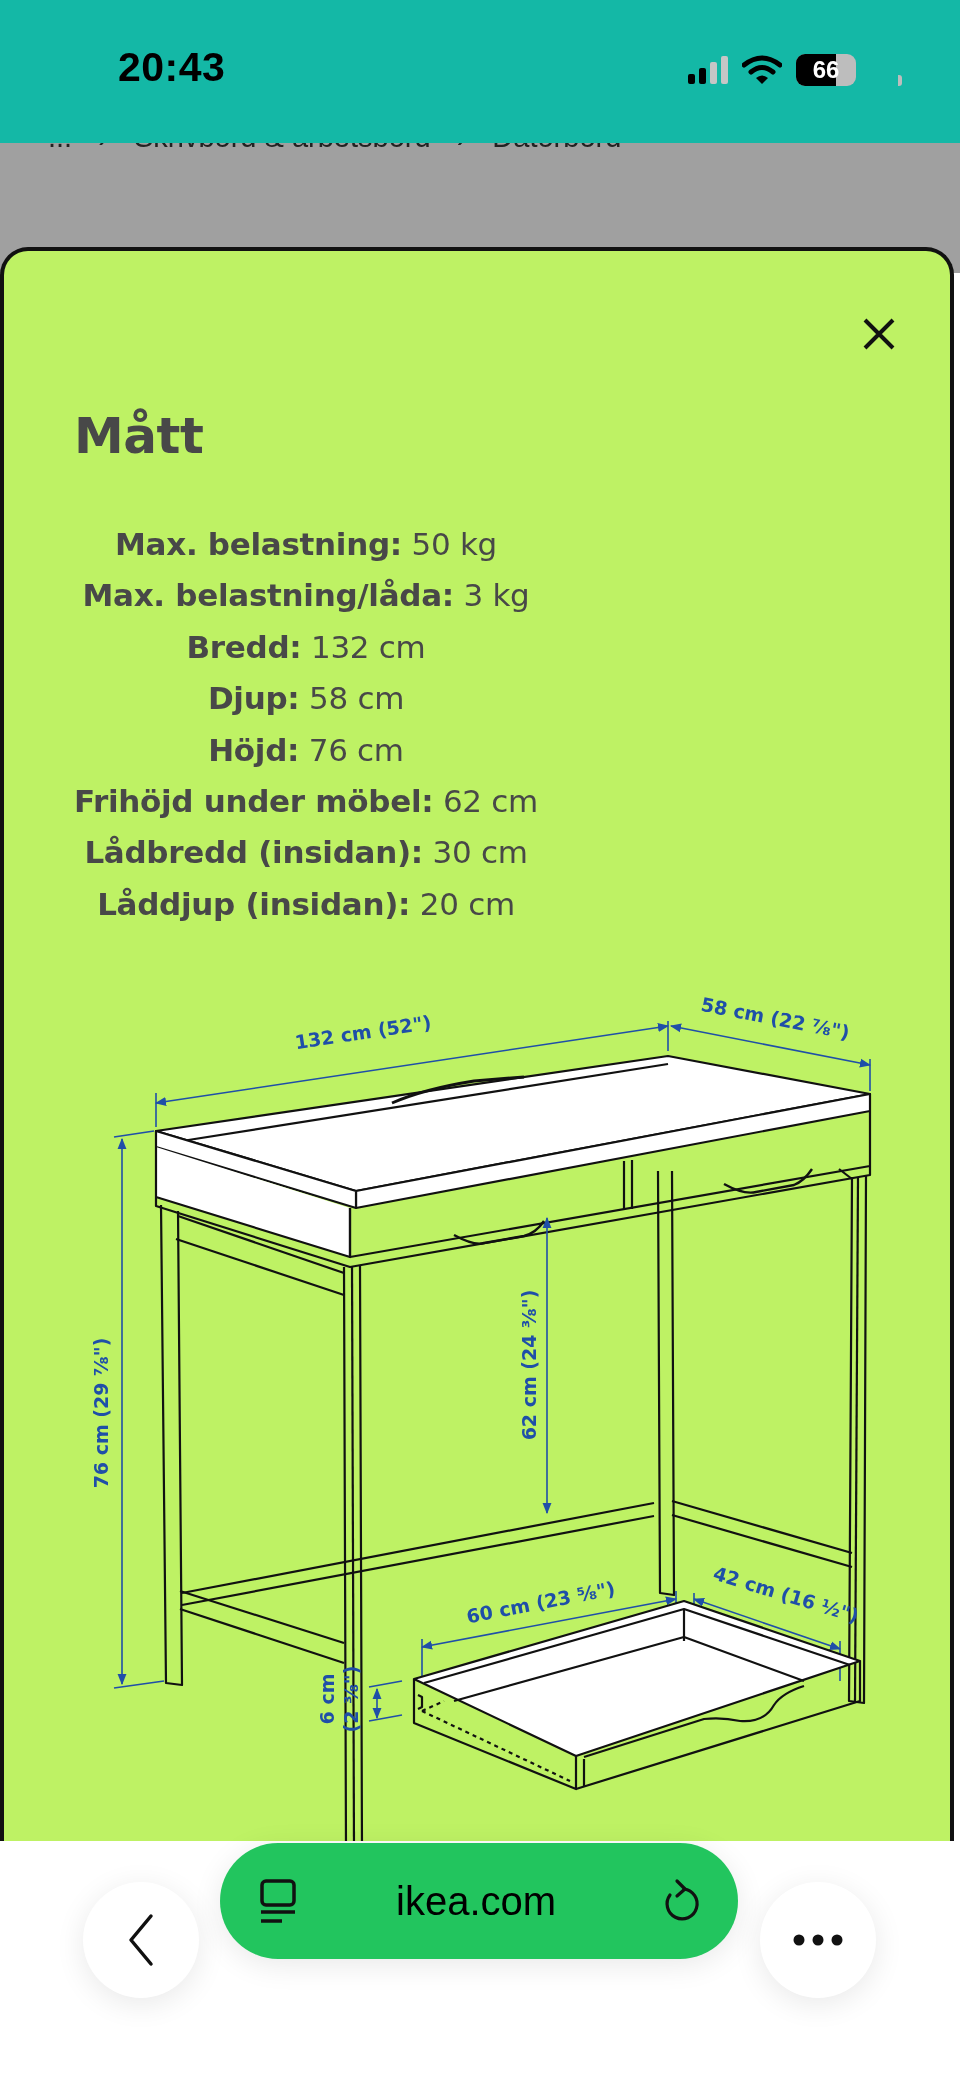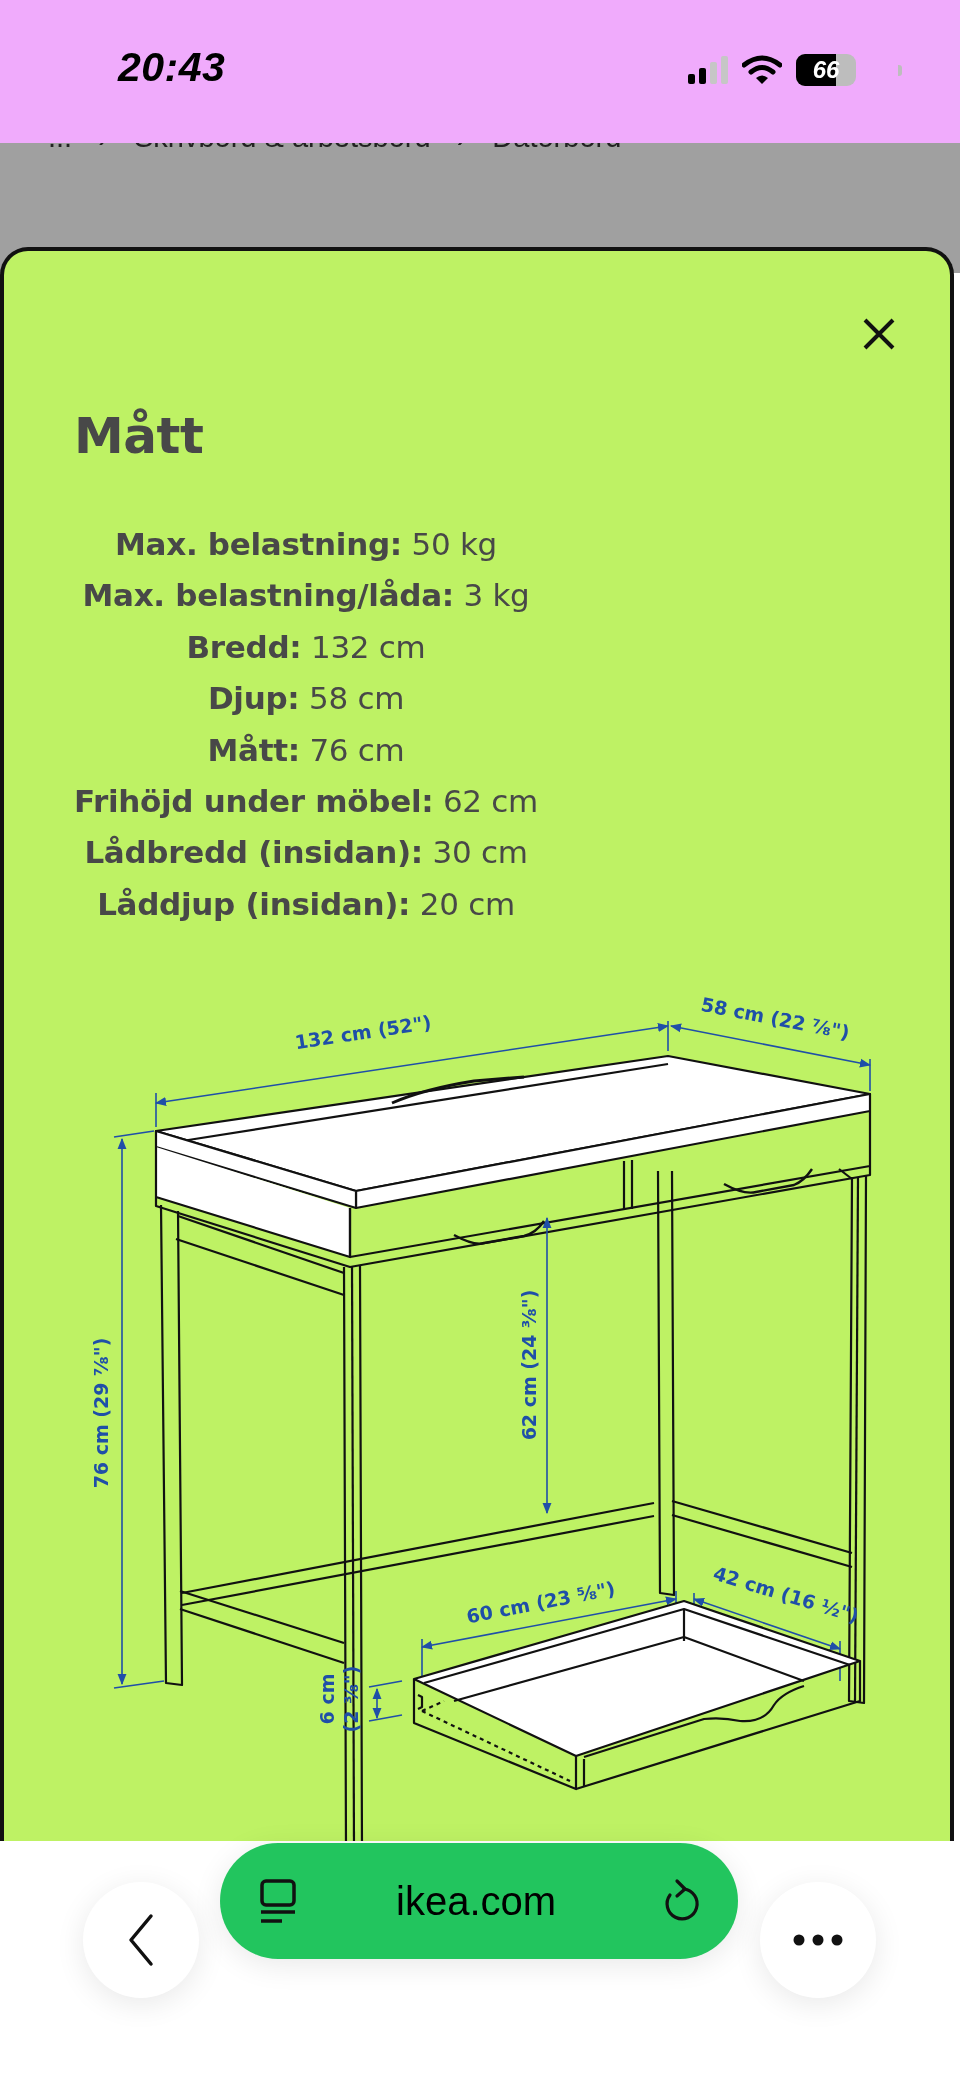--- a/index.html
+++ b/index.html
@@ -1,20 +1,20 @@
 <!DOCTYPE html>
 <html><head>
 <meta charset="utf-8">
 <style>
   html, body { margin: 0; padding: 0; }
   body {
     width: 960px; height: 2081px; position: relative; overflow: hidden;
     background: #ffffff; font-family: "Liberation Sans", sans-serif;
   }
-  .status-bar { position: absolute; left: 0; top: 0; width: 960px; height: 143px; background: #f0abfc; z-index: 5; font-style: italic; }
+  .status-bar { position: absolute; left: 0; top: 0; width: 960px; height: 143px; background: #14b8a6; z-index: 5; }
   .status-time { position: absolute; left: 118px; top: 44px; font-size: 41px; font-weight: bold; color: #000; letter-spacing: 0.5px; font-family: "Liberation Sans", sans-serif; }
   .status-icons { position: absolute; left: 688px; top: 52px; height: 36px; display: flex; align-items: center; gap: 14px; }
   .signal { display: flex; align-items: flex-end; gap: 4px; height: 28px; }
   .signal span { display: block; width: 7px; border-radius: 2px; background: #c6c6c6; }
   .signal span.on { background: #000; }
   .battery { position: relative; width: 60px; height: 32px; border-radius: 9px; background: #bdbdbd; overflow: hidden; }
   .battery .fill { position: absolute; left: 0; top: 0; bottom: 0; background: #000; }
   .battery .pct { position: absolute; left: 0; right: 0; top: 0; bottom: 0; text-align: center; line-height: 32px; font-size: 24px; font-weight: bold; color: #fff; }
   .battery-tip { width: 4px; height: 11px; background: #bdbdbd; border-radius: 0 3px 3px 0; margin-left: -12px; }
 
@@ -52,21 +52,21 @@
       <span class="on" style="height:10px"></span>
       <span class="on" style="height:16px"></span>
       <span style="height:22px"></span>
       <span style="height:28px"></span>
     </div>
     <svg width="40" height="30" viewBox="0 0 40 30">
       <path d="M2 10 Q20 -4 38 10" stroke="#000" stroke-width="5" fill="none" stroke-linecap="round"></path>
       <path d="M9 17 Q20 8 31 17" stroke="#000" stroke-width="5" fill="none" stroke-linecap="round"></path>
       <path d="M14 23 L20 29 L26 23 Q20 18 14 23 Z" fill="#000"></path>
     </svg>
-    <div style="display:flex;align-items:center;gap:40px;">
+    <div style="display:flex;align-items:flex-end;gap:40px;">
       <div class="battery">
         <div class="fill" style="width:66%"></div>
         <div class="pct">66</div>
       </div>
       <div class="battery-tip" style="margin-left:2px"></div>
     </div>
   </div>
 </div>
 
 <div class="page-under">
@@ -84,21 +84,21 @@
     <path d="M9 9 L37 37 M37 9 L9 37" stroke="#111" stroke-width="4" stroke-linecap="butt"></path>
   </svg>
 
   <h2 class="modal-title">Mått</h2>
 
   <ul class="specs">
     <li><b>Max. belastning:</b> <span>50 kg</span></li>
     <li><b>Max. belastning/låda:</b> <span>3 kg</span></li>
     <li><b>Bredd:</b> <span>132 cm</span></li>
     <li><b>Djup:</b> <span>58 cm</span></li>
-    <li><b>Mått:</b> <span>76 cm</span></li>
+    <li><b>Höjd:</b> <span>76 cm</span></li>
     <li><b>Frihöjd under möbel:</b> <span>62 cm</span></li>
     <li><b>Lådbredd (insidan):</b> <span>30 cm</span></li>
     <li><b>Låddjup (insidan):</b> <span>20 cm</span></li>
   </ul>
 
   <svg class="diagram" viewBox="0 0 954 880">
     <defs>
       <marker id="arr" viewBox="0 0 10 10" refX="9" refY="5" markerWidth="7" markerHeight="7" orient="auto-start-reverse">
         <path d="M0 1 L10 5 L0 9 Z" fill="#1f4fa8"></path>
       </marker>

